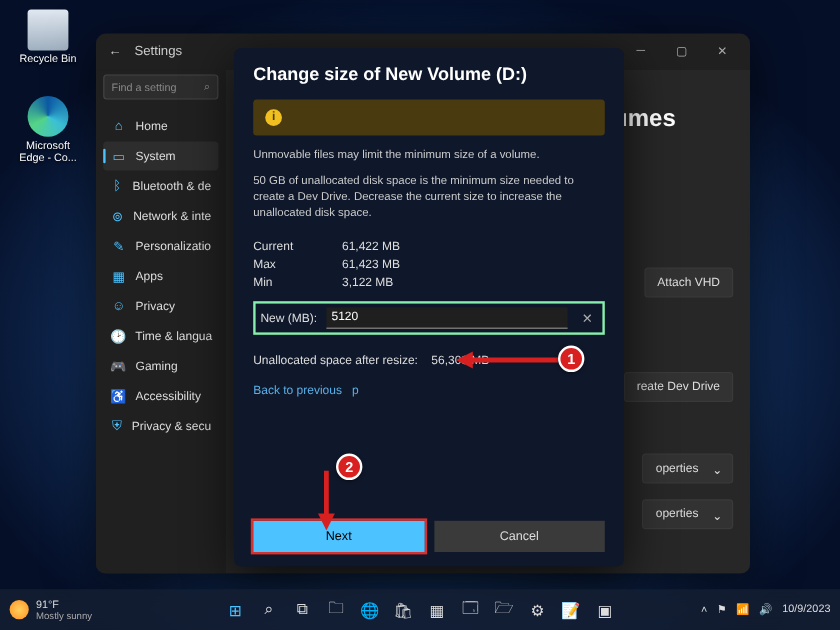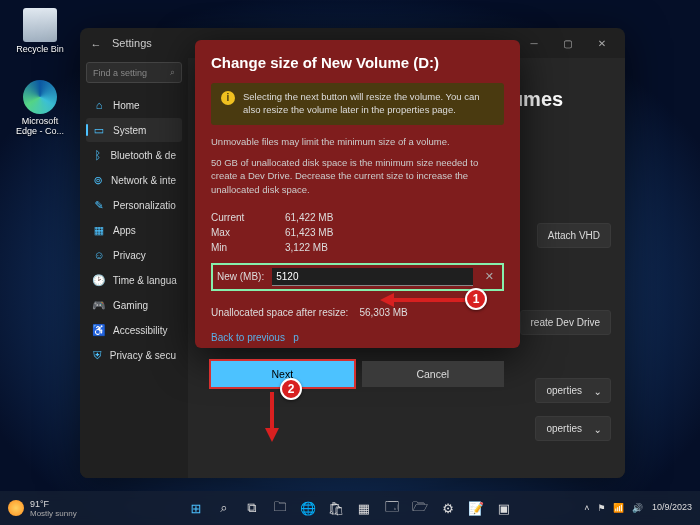--- a/index.html
+++ b/index.html
@@ -42,21 +42,21 @@
   .page-heading { font-size: 20px; font-weight: 600; color: #fff; margin-left: 280px; margin-top: 20px; }
   .hint { color:#888; font-size:9px; margin-left:280px; margin-top:6px; max-width:150px; }
   .side-btn { position:absolute; right:14px; background:#323232; border:1px solid #3a3a3a; color:#ddd; font-size:10px; padding:6px 10px; border-radius:3px; }
   .attach { top: 165px; }
   .create { top: 252px; }
   .prop1 { top: 320px; padding-right: 28px; }
   .prop2 { top: 358px; padding-right: 28px; }
   .side-btn .chev { position:absolute; right:8px; top:7px; }
 
   
-  .dialog { position: absolute; left: 195px; top: 40px; width: 325px; height: 308px; background: #7f1d1d; border-radius: 6px; box-shadow: 0 10px 40px rgba(0,0,0,0.7); color: #ddd; padding: 14px 16px 12px; font-size: 10px; display:flex; flex-direction:column; }
+  .dialog { position: absolute; left: 195px; top: 40px; width: 325px; height: 432px; background: #0f172a; border-radius: 6px; box-shadow: 0 10px 40px rgba(0,0,0,0.7); color: #ddd; padding: 14px 16px 12px; font-size: 10px; display:flex; flex-direction:column; }
   .dialog h2 { font-size: 15px; font-weight: 600; color: #fff; margin-bottom: 12px; }
   .infobox { background: #4a3a10; border-radius: 3px; padding: 8px 10px; display: flex; gap: 8px; align-items: flex-start; font-size: 9.5px; line-height:1.35; margin-bottom:10px; }
   .infobox .iicon { width:14px; height:14px; border-radius:50%; background:#f0c020; color:#4a3a10; font-size:10px; font-weight:bold; text-align:center; line-height:14px; flex-shrink:0; }
   .para { font-size: 9.5px; color:#ccc; line-height:1.4; margin-bottom:8px; }
   .statgrid { display:grid; grid-template-columns: 60px 1fr; gap:4px 14px; font-size:10px; margin: 8px 0 10px; }
   .newrow { display:flex; align-items:center; gap:8px; border:2px solid #86efac; padding:3px 4px; margin-bottom:10px; }
   .newrow label { font-size:10px; white-space:nowrap; }
   .newrow input { flex:1; background:#1f1f1f; border:none; border-bottom:1px solid #888; color:#fff; font-size:10px; padding:3px 4px; outline:none; }
   .newrow .clear { color:#aaa; font-size:11px; padding:0 4px; }
   .unalloc { font-size:10px; margin: 6px 0 14px; }
@@ -165,21 +165,20 @@
       <div class="side-btn prop1"><span>operties</span><span class="chev">⌄</span></div>
       <div class="side-btn prop2"><span>operties</span><span class="chev">⌄</span></div>
     </div>
   </div>
 </div>
 
 <div class="dialog">
   <h2>Change size of New Volume (D:)</h2>
   <div class="infobox">
     <div class="iicon">i</div>
-    <div>Selecting the next button will resize the volume. You can also resize the volume later in the properties page.</div>
   </div>
   <div class="para">Unmovable files may limit the minimum size of a volume.</div>
   <div class="para">50 GB of unallocated disk space is the minimum size needed to create a Dev Drive. Decrease the current size to increase the unallocated disk space.</div>
   <div class="statgrid">
     <div>Current</div>
       <div>61,422 MB</div>
     <div>Max</div>
       <div>61,423 MB</div>
     <div>Min</div>
       <div>3,122 MB</div>

